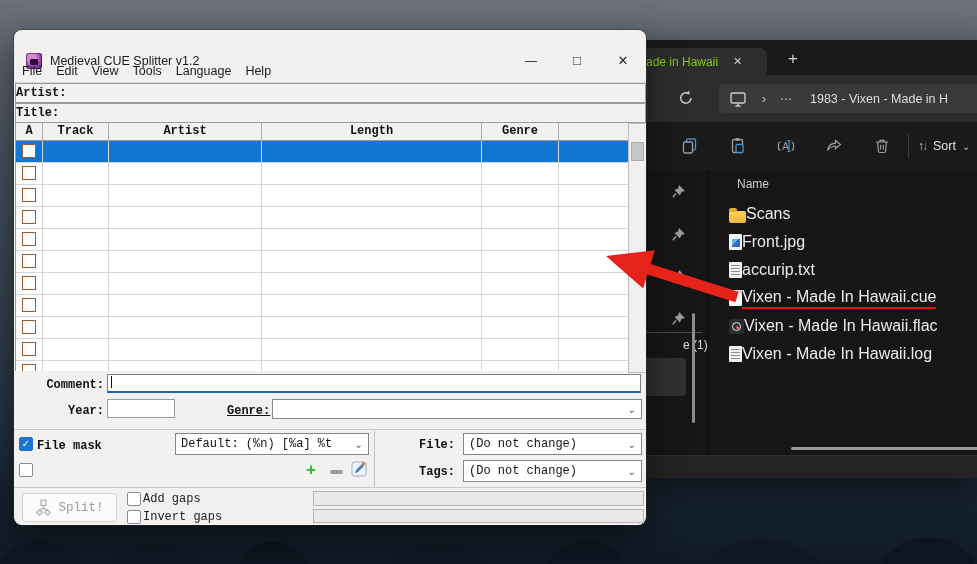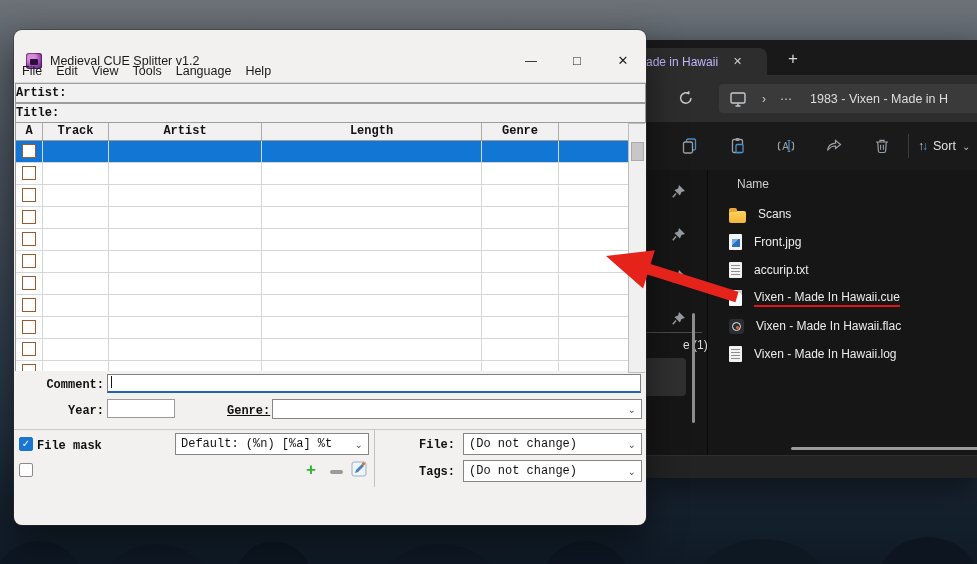--- a/index.html
+++ b/index.html
@@ -17,21 +17,21 @@
       radial-gradient(70px 60px at 60% 115%, #0d1622 60%, transparent 61%),
       radial-gradient(110px 80px at 78% 126%, #0e1823 60%, transparent 61%),
       radial-gradient(80px 65px at 95% 114%, #0c1520 60%, transparent 61%);}
   
   .explorer{position:absolute;left:640px;top:40px;width:337px;height:438px;
     background:#1b1b1b;border-top-left-radius:8px;border-bottom-left-radius:6px;
     overflow:hidden;box-shadow:0 10px 30px rgba(0,0,0,.55);color:#e6e6e6;}
   .tabstrip{position:relative;height:35px;background:#191919;}
   .tab{position:absolute;left:0;top:8px;width:127px;height:27px;background:#2d2d2d;
     border-radius:8px 8px 0 0;display:flex;align-items:center;}
-  .tab-label{margin-left:6px;font-size:12px;color:#c4b5fd;white-space:nowrap;overflow:hidden;width:85px;}
+  .tab-label{margin-left:6px;font-size:12px;color:#84cc16;white-space:nowrap;overflow:hidden;width:85px;}
   .tab-close{margin-left:2px;font-size:11px;color:#cfcfcf;}
   .tab-new{position:absolute;left:140px;top:6px;width:26px;height:26px;text-align:center;line-height:25px;
     font-size:17px;color:#d5d5d5;}
   .addressrow{position:relative;height:47px;background:#2d2d2d;}
   .refresh-wrap{position:absolute;left:36px;top:13px;}
   .addresspill{position:absolute;left:79px;top:9px;width:300px;height:29px;background:#3a3a3a;
     border-radius:4px;display:flex;align-items:center;font-size:12.5px;color:#dedede;}
   .addresspill .crumb{margin-left:14px;color:#c9c9c9;font-size:12px;}
   .addresspill .addr-text{margin-left:18px;white-space:nowrap;}
   .monitor-wrap{margin-left:9px;display:flex;}
@@ -50,21 +50,21 @@
   .nav-divider{position:absolute;left:6px;top:162px;width:56px;height:1px;background:#4a4a4a;}
   .nav-fragment{position:absolute;left:7px;top:168px;font-size:12px;color:#dcdcdc;padding-left:36px;}
   .nav-box{position:absolute;left:4px;top:188px;width:42px;height:38px;background:#303030;border-radius:4px;}
   .nav-scroll{position:absolute;left:52px;top:143px;width:3px;height:110px;background:#8d8d8d;border-radius:2px;}
   .pane-sep{position:absolute;left:67px;top:0;width:1px;height:285px;background:#0a0a0a;}
   .filelist{position:absolute;left:68px;top:0;right:0;height:285px;}
   .list-header{position:absolute;left:29px;top:7px;font-size:12px;color:#cfcfcf;}
   .files{position:absolute;left:0;top:30px;right:0;}
   .frow{height:28px;display:flex;align-items:center;}
   .ficon{width:17px;height:17px;margin-left:21px;position:relative;flex:none;}
-  .fname{margin-left:12px;font-size:12px;color:#ececec;white-space:nowrap;}
+  .fname{font-size:16px;color:#ececec;white-space:nowrap;}
   .fname.redline{border-bottom:2.5px solid #e11414;padding-bottom:1px;}
   .hscroll{position:absolute;left:83px;top:277px;width:254px;height:3px;background:#9a9a9a;border-radius:2px;}
   .statusbar{height:23px;background:#232323;border-top:1px solid #2e2e2e;}
   
   .ficon.folder{background:linear-gradient(#ffd25e,#f2b53c);border-radius:2px;height:12px;margin-top:5px;}
   .ficon.folder::before{content:"";position:absolute;left:0;top:-3px;width:8px;height:4px;background:#e9a93a;border-radius:2px 2px 0 0;}
   .ficon.txt{width:13px;height:16px;background:#f2f2f2;border-radius:1px;}
   .ficon.txt::after{content:"";position:absolute;left:2px;right:2px;top:3px;height:10px;
     background:repeating-linear-gradient(to bottom,#8f8f8f 0 1px,transparent 1px 3px);}
   .ficon.image{width:13px;height:16px;background:#f4f4f4;border-radius:1px;}
@@ -470,18 +470,37 @@
     <div class="combo file-combo">
       <span class="val">(Do not change)</span>
       <span class="chev">⌄</span>
     </div>
     <span class="masklbl lbl-tags">Tags:</span>
     <div class="combo tags-combo">
       <span class="val">(Do not change)</span>
       <span class="chev">⌄</span>
     </div>
 
+    <div class="bottomrow">
+      <div class="splitbtn">
+        <svg width="17" height="17" viewBox="0 0 20 20">
+            <g fill="none" stroke="#a8a8a8" stroke-width="1.3">
+              <rect x="7" y="1.5" width="6" height="6"></rect>
+              <path d="M10 7.5 v3 M10 10.5 l-4.5 3 M10 10.5 l4.5 3"></path>
+              <rect x="3" y="13.5" width="4.6" height="4.6" transform="rotate(45 5.3 15.8)"></rect>
+              <rect x="12.4" y="13.5" width="4.6" height="4.6" transform="rotate(45 14.7 15.8)"></rect>
+            </g>
+          </svg>
+        <span class="txt">Split!</span>
+      </div>
+      <span class="wincb cb-add" style="top:4px;left:113px"></span>
+      <span class="gaplbl lbl-add">Add gaps</span>
+      <span class="wincb cb-invert" style="top:22px;left:113px"></span>
+      <span class="gaplbl lbl-invert">Invert gaps</span>
+      <div class="trough t1"></div>
+      <div class="trough t2"></div>
+    </div>
   </div>
 
   <svg class="arrow-overlay" width="977" height="564" viewBox="0 0 977 564">
     <polygon points="606,256 654.9,250.2 650.6,264.0 738.6,291.7 735.4,302.3 647.4,274.6 643.1,288.4" fill="#e5231b"></polygon>
   </svg>
 </div>
 
 </body></html>

